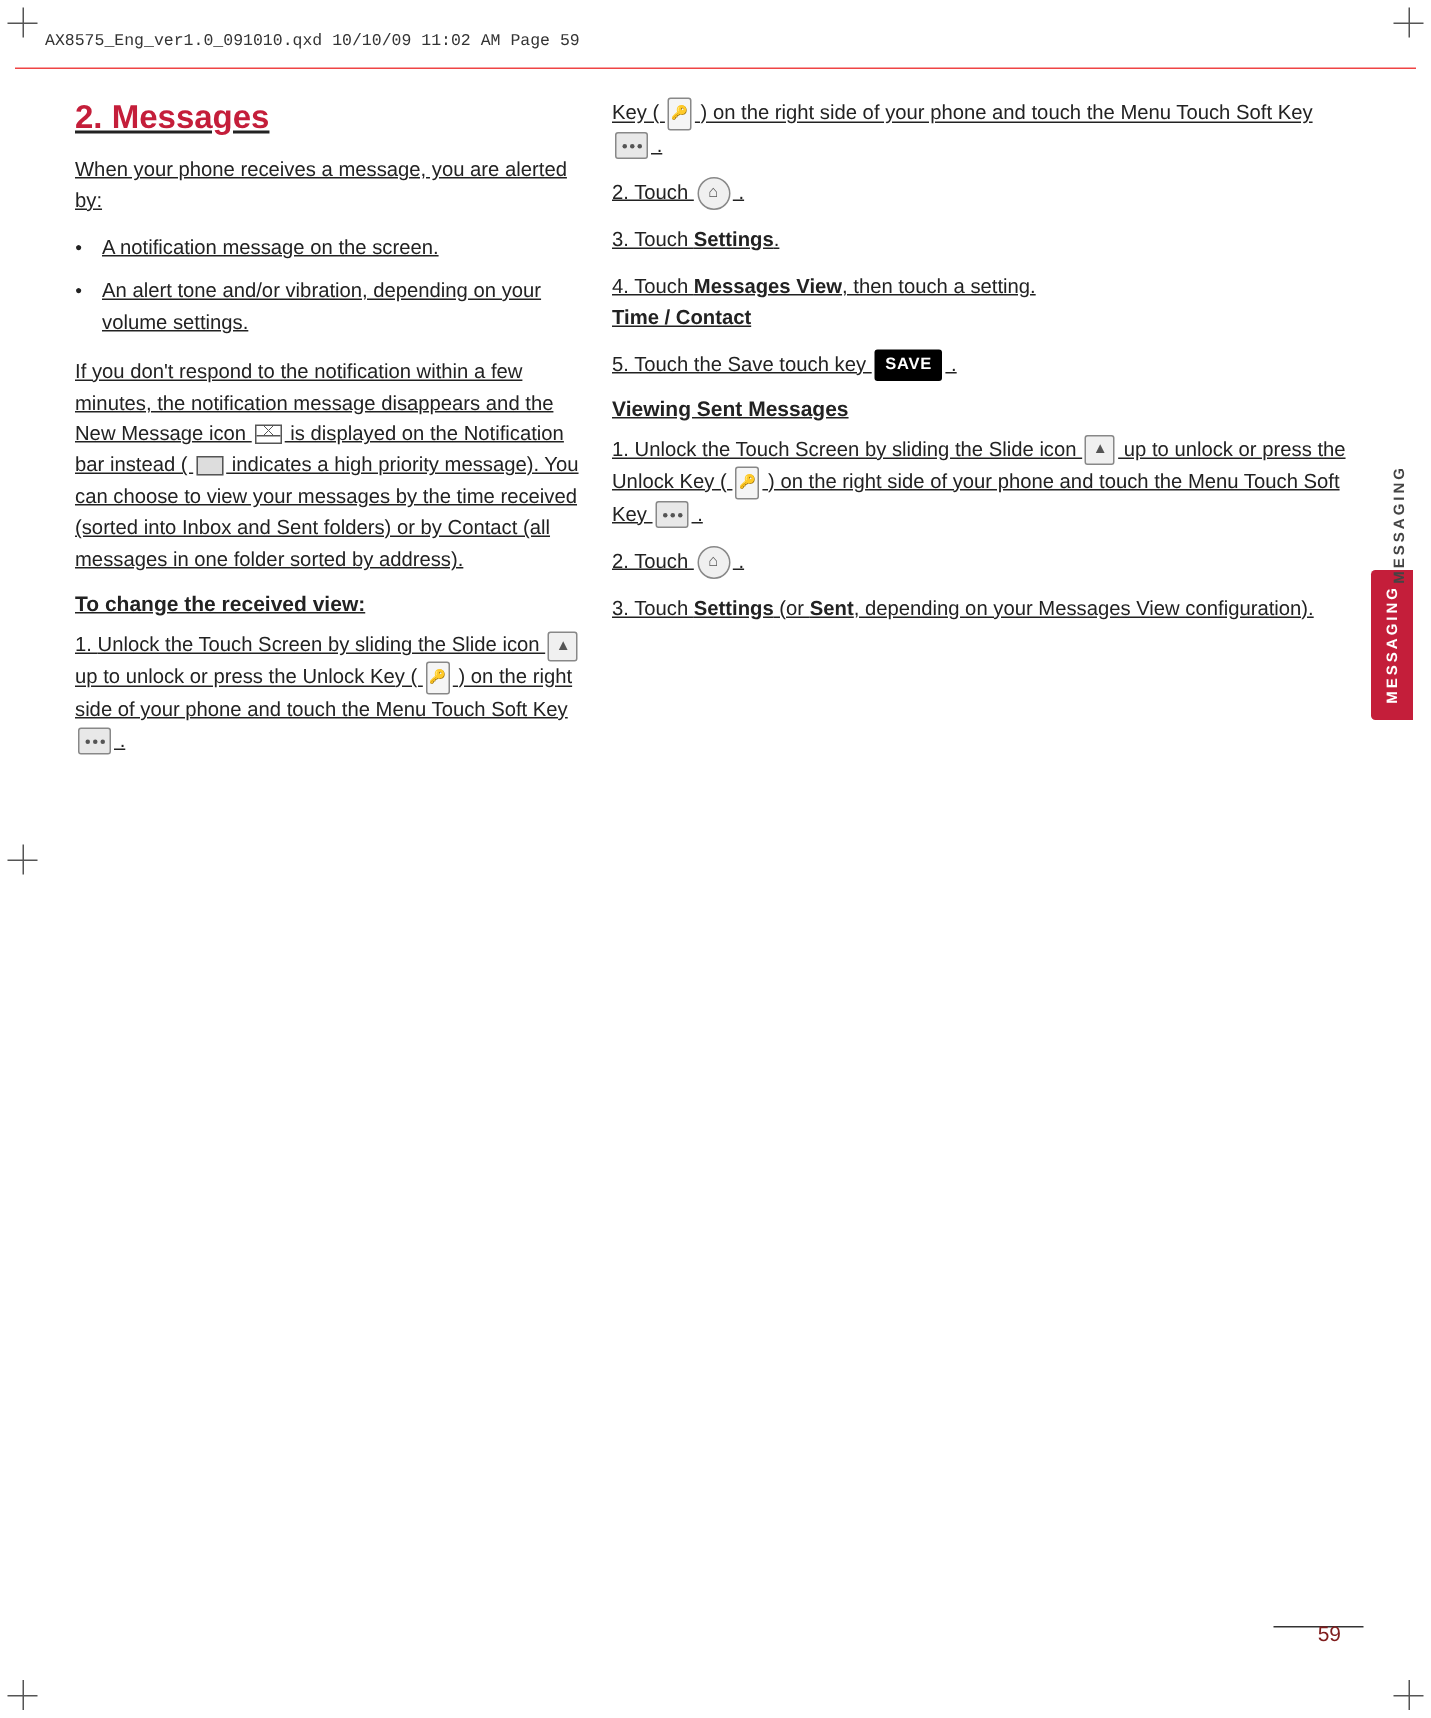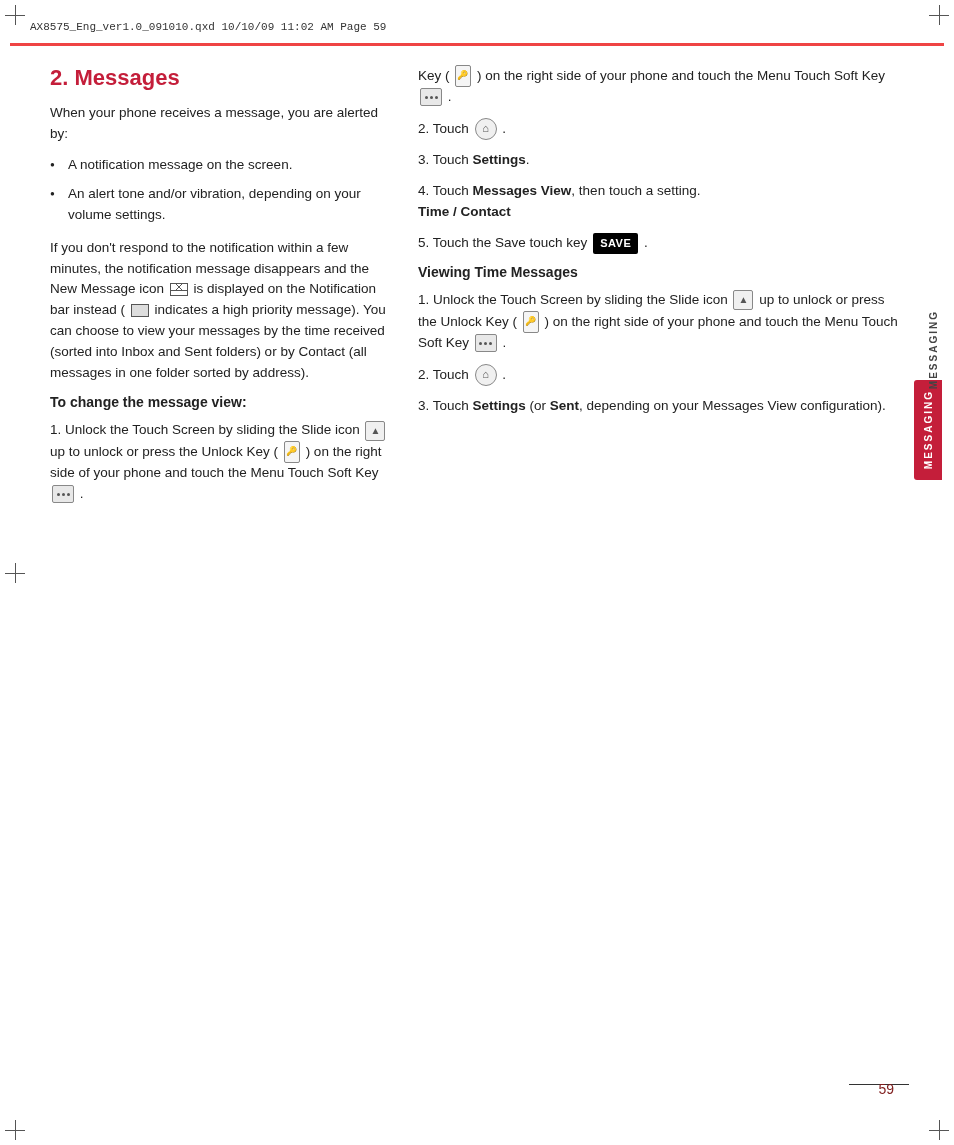--- a/index.html
+++ b/index.html
@@ -12,21 +12,21 @@
       color: #222;
       position: relative;
       overflow: hidden;
     }
 
     
     .header {
       position: absolute;
       top: 10px; left: 10px; right: 10px;
       height: 36px;
-      border-bottom: 3px solid #ef4444;
+      border-bottom: 1px solid #ef4444;
       display: flex;
       align-items: center;
       padding: 0 20px;
       font-size: 11px;
       font-family: 'Courier New', monospace;
       color: #333;
     }
 
     
     .corner-mark {
@@ -64,21 +64,22 @@
     .side-mark.left { left: 5px; top: 50%; transform: translateY(-50%); }
 
     
     .content {
       position: absolute;
       top: 55px;
       left: 50px;
       right: 50px;
       bottom: 55px;
       display: flex;
-      gap: 28px;
+      gap: 18px;
+      text-decoration: underline;
     }
 
     
     .left-col {
       flex: 0 0 340px;
       padding-top: 10px;
     }
 
     
     .right-col {
@@ -378,21 +379,21 @@
     </ul>
 
     <p>
       If you don't respond to the notification within a few minutes, the notification message disappears and the New Message icon
       <span class="icon-envelope"></span>
       is displayed on the Notification bar instead (
       <span class="icon-envelope-high"></span>
       indicates a high priority message). You can choose to view your messages by the time received (sorted into Inbox and Sent folders) or by Contact (all messages in one folder sorted by address).
     </p>
 
-    <div class="subsection-title">To change the message view:</div>
+    <div class="subsection-title">To change the received view:</div>
 
     <div class="numbered-item">
       <span>1. </span>Unlock the Touch Screen by sliding the Slide icon
       <span class="icon-slide-up">▲</span>
       up to unlock or press the Unlock Key (
       <span class="icon-unlock-key">🔑</span>
       ) on the right side of your phone and touch the Menu Touch Soft Key
       <span class="icon-menu-soft">
         <span></span>
         <span></span>
@@ -431,21 +432,21 @@
       4. Touch <span class="bold-text">Messages View</span>, then touch a setting.<br>
       <span class="time-contact">Time / Contact</span>
     </div>
 
     <div class="numbered-item">
       5. Touch the Save touch key
       <span class="save-btn">SAVE</span>
       .
     </div>
 
-    <div class="viewing-title">Viewing Time Messages</div>
+    <div class="viewing-title">Viewing Sent Messages</div>
 
     <div class="numbered-item">
       1. Unlock the Touch Screen by sliding the Slide icon
       <span class="icon-slide-up">▲</span>
       up to unlock or press the Unlock Key (
       <span class="icon-unlock-key">🔑</span>
       ) on the right side of your phone and touch the Menu Touch Soft Key
       <span class="icon-menu-soft">
         <span></span>
         <span></span>

